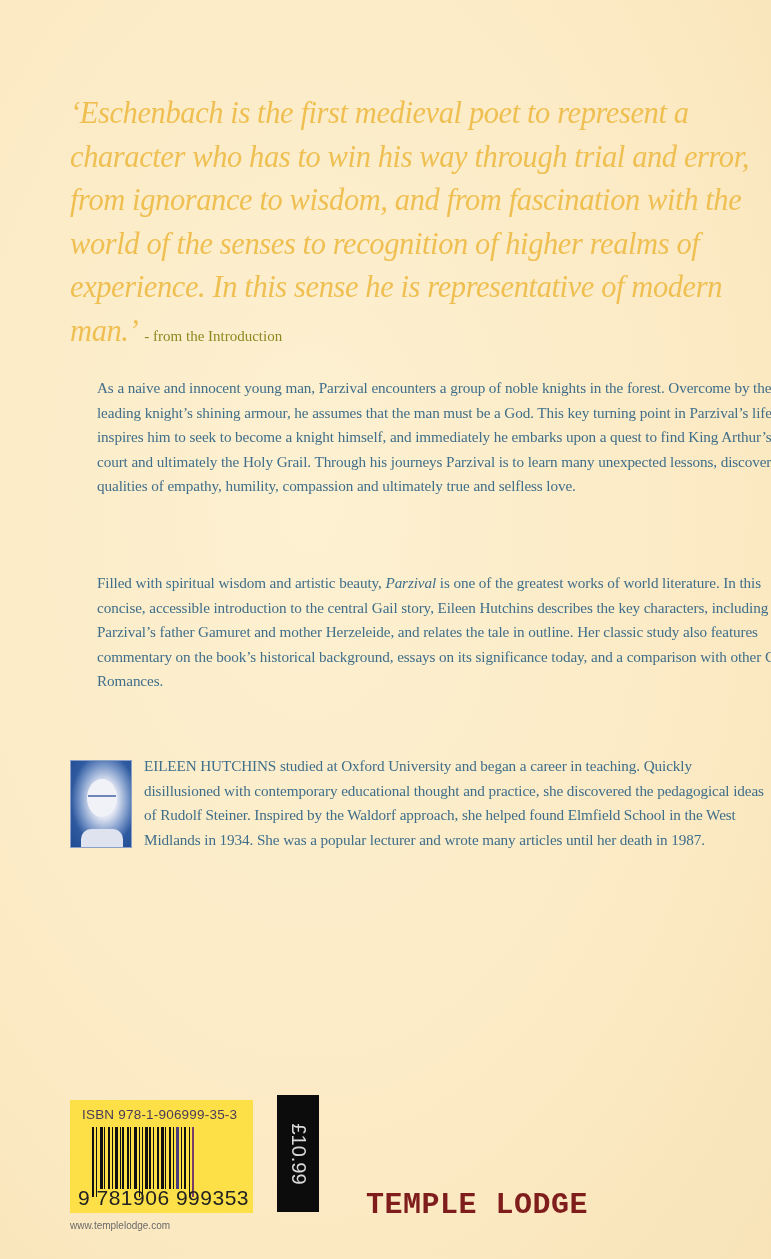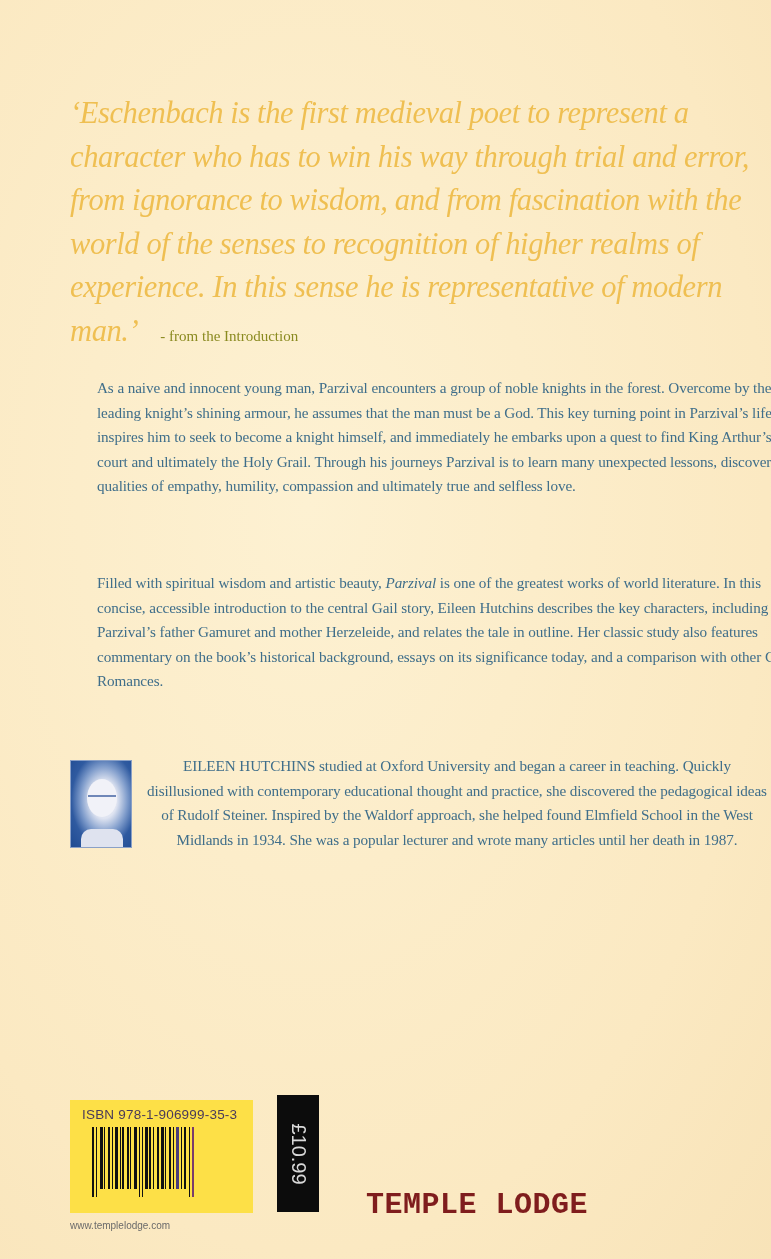--- a/index.html
+++ b/index.html
@@ -9,31 +9,31 @@
     background-image: radial-gradient(ellipse at 40% 40%, #fdf1d2 0%, #fbe9c2 70%, #f8e3b8 100%);
     font-family:"Liberation Serif","DejaVu Serif",serif;
   }
   .quote {
     position:absolute; left:70px; top:92px; width:700px;
     color:#efbf52; font-style:italic; font-size:30.5px; line-height:43.5px;
     letter-spacing:-0.4px;
   }
   .quote .src {
     font-style:normal; font-size:15px; color:#8a8a20; letter-spacing:0;
-    margin-left:22px;
+    margin-left:6px;
   }
   .para {
     position:absolute; left:70px; width:700px;
     color:#3f6e8a; font-size:15.2px; line-height:24.5px; letter-spacing:-0.1px;margin-left:27px;
   }
   .p1 { top:376px; }
   .p2 { top:571px; }
   .bio {
     position:absolute; left:70px; top:754px; width:700px;
-    color:#3f6e8a; font-size:15.2px; line-height:24.5px; letter-spacing:-0.1px;text-align:center;
+    color:#3f6e8a; font-size:15.2px; line-height:24.5px; letter-spacing:-0.1px;
   }
   .photo {
     float:left; width:60px; height:86px; margin:6px 12px 4px 0;
     background: radial-gradient(ellipse at 55% 45%, #f4f4fa 0%, #dfe4f1 28%, #7f9ccb 50%, #2f5aa0 70%, #1f4b92 100%);
     border:1px solid #8aa0c6; position:relative;
   }
   .photo .face {
     position:absolute; left:16px; top:18px; width:30px; height:38px; border-radius:50%;
     background:#f1f2f8;
   }
@@ -116,20 +116,21 @@
     <span style="width:3px;margin-right:1px"></span>
       <span style="width:1px;margin-right:3px"></span>
     <span style="width:2px;margin-right:2px"></span>
       <span style="width:1px;margin-right:2px"></span>
     <span style="width:3px;margin-right:2px;background:#4a3d7a"></span>
       <span style="width:1px;margin-right:2px"></span>
     <span style="width:2px;margin-right:3px"></span>
       <span style="width:1px;margin-right:2px;height:70px"></span>
     <span style="width:2px;margin-right:0;height:70px;background:#7a3d6a"></span>
   </div>
+  <div class="digits">9 781906 999353</div>
 </div>
 
 <div class="price-box">
   <div class="price">£10.99</div>
 </div>
 
 <div class="url">www.templelodge.com</div>
 
 <div class="publisher">TEMPLE LODGE</div>
 

